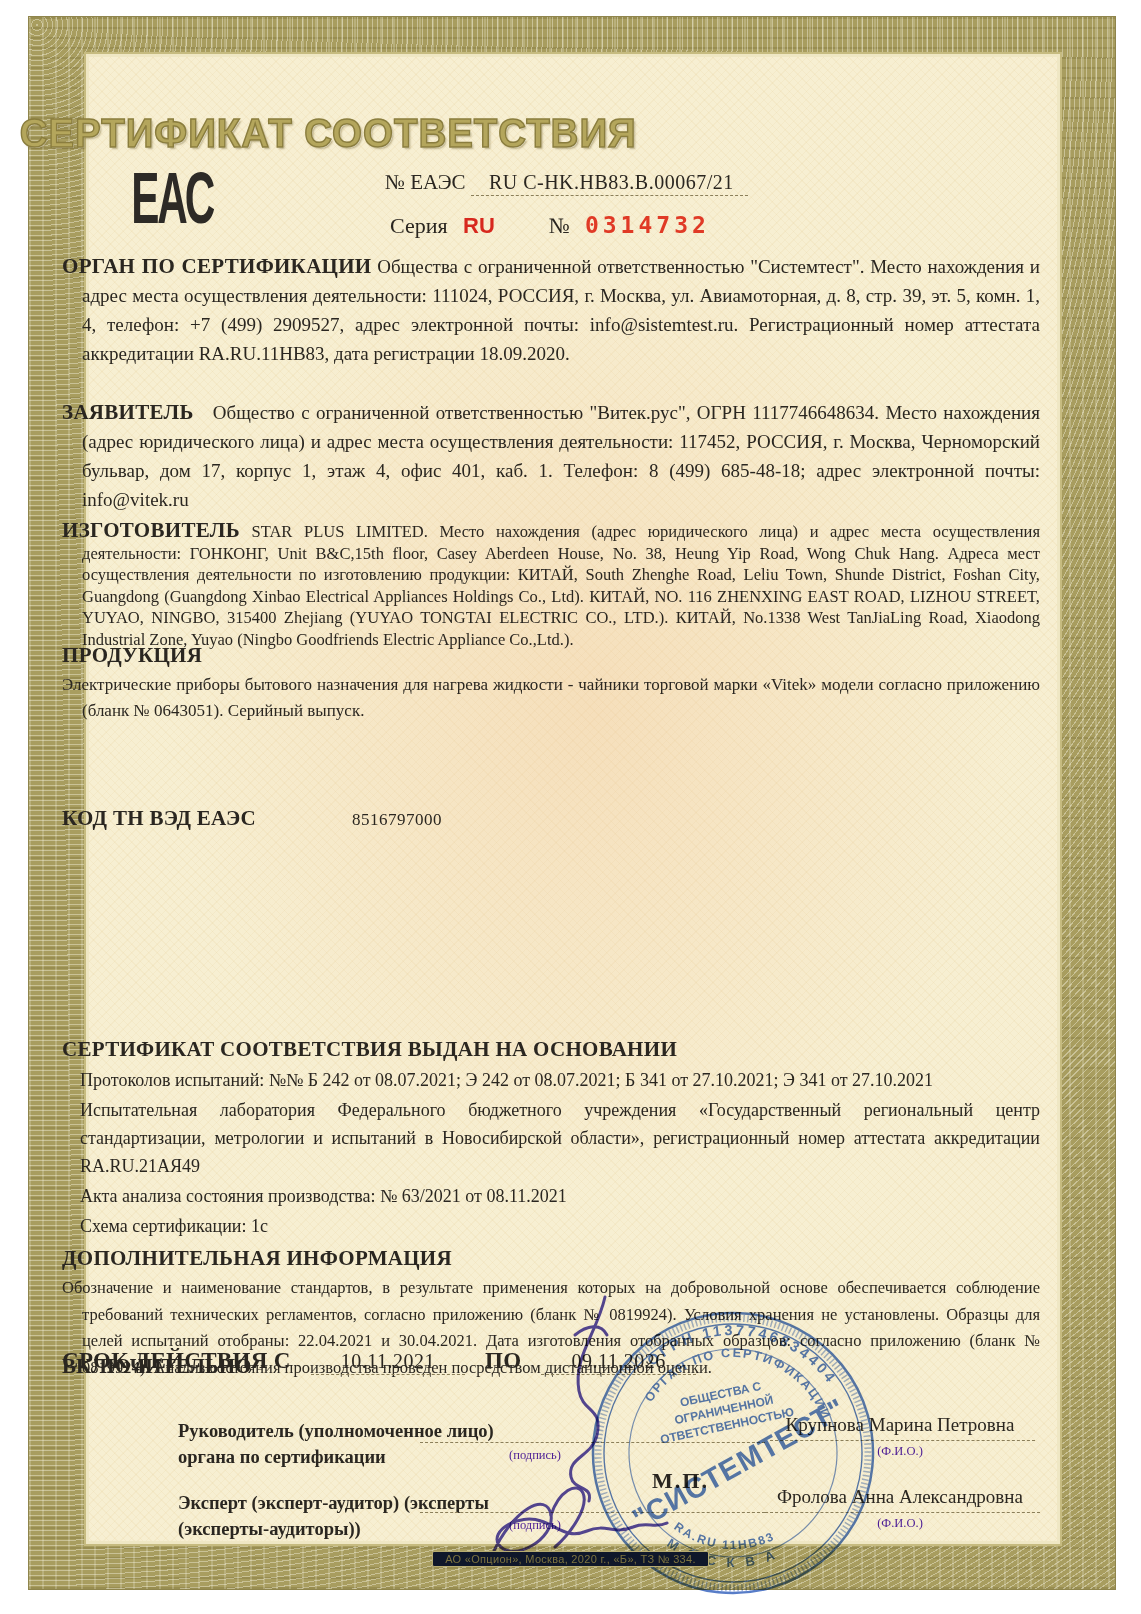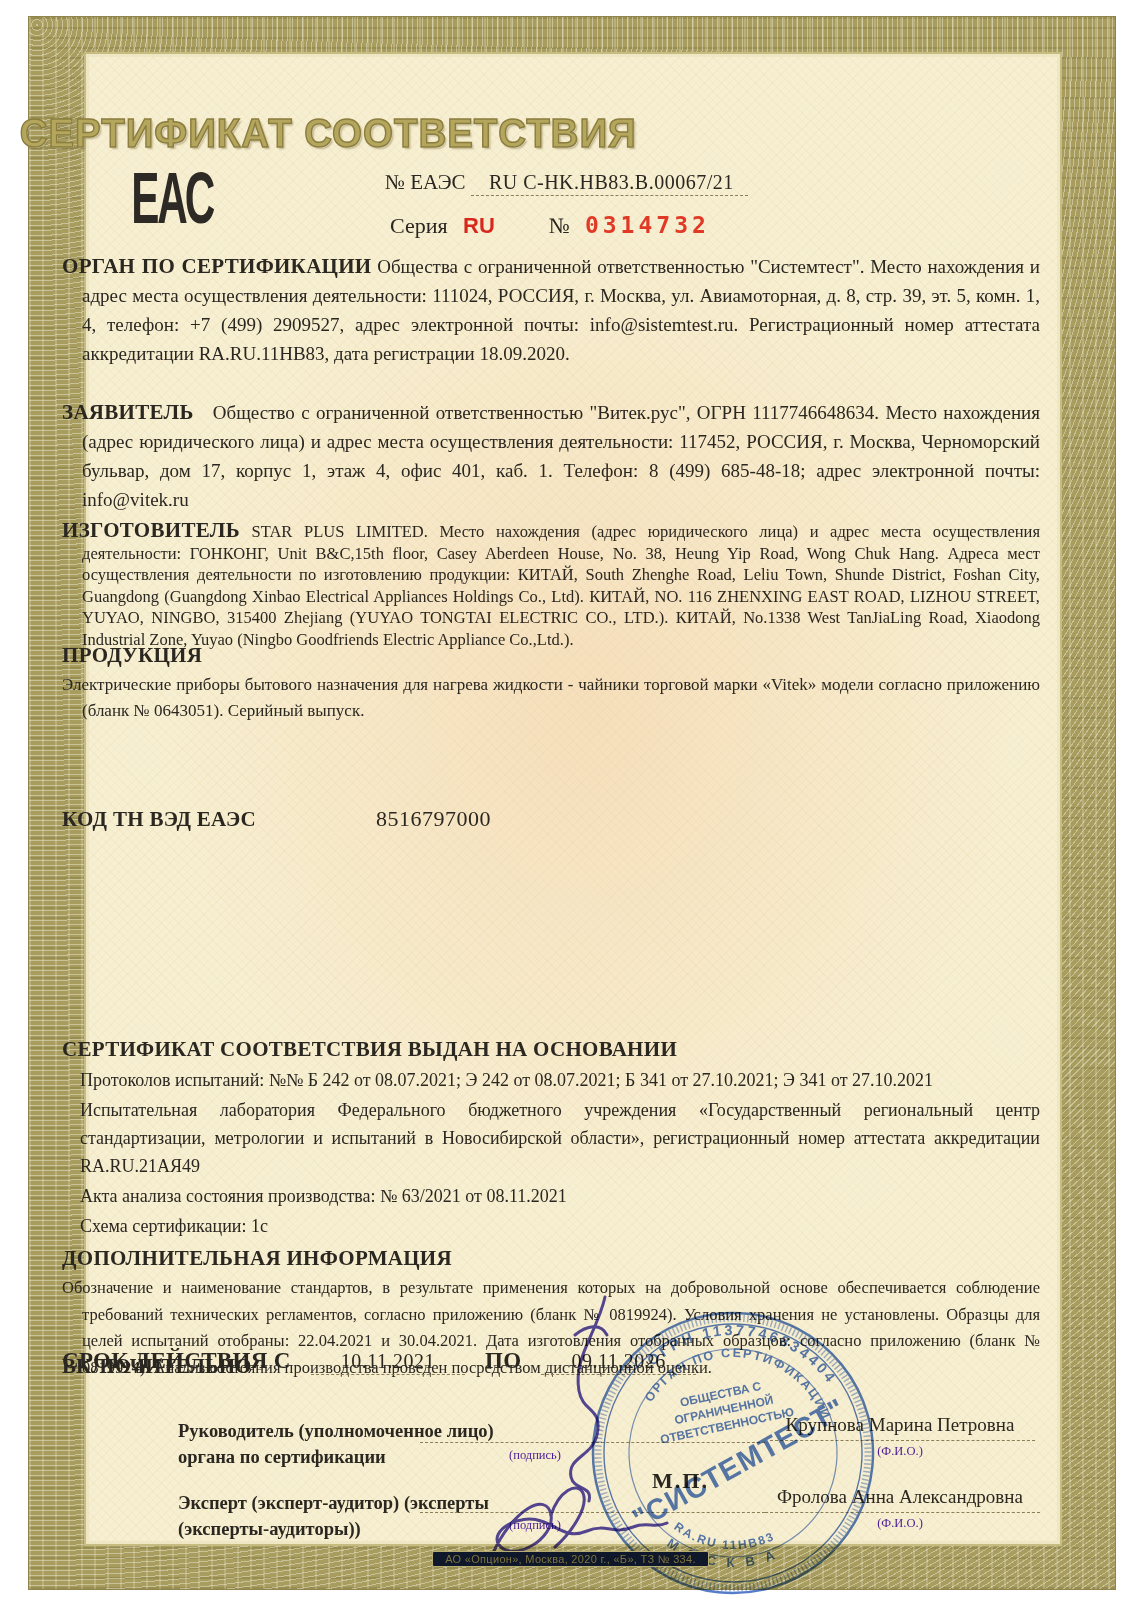--- a/index.html
+++ b/index.html
@@ -64,21 +64,21 @@
   .serial-no { color:#2a2620; margin-right:10px; }
   .serial-digits { color:#e03a26; font-family:"DejaVu Sans Mono", monospace; font-weight:bold; font-size:23px; letter-spacing:4px; }
   .sec { left:62px; width:978px; text-align:justify; }
   .sec p { margin:0; padding-left:20px; text-indent:-20px; }
   .h { font-weight:bold; font-size:21px; letter-spacing:.3px; font-family:"Liberation Serif",serif; }
   .t19 { font-size:19px; line-height:29px; }
   .t16 { font-size:16.5px; line-height:21.5px; }
   .t17 { font-size:17px; line-height:26px; }
   .t18 { font-size:18px; line-height:28px; }
   .headline { text-indent:0 !important; padding-left:0 !important; margin-bottom:4px !important; }
-  .tnved-value { font-size:22px; margin-left:120px; letter-spacing:.5px; }
+  .tnved-value { font-size:17px; margin-left:96px; letter-spacing:.5px; }
   .basis p { text-indent:0; padding-left:18px; margin:2px 0; }
   .dop p.body { font-size:16.5px; line-height:26.5px; }
   .srok { left:62px; top:1348px; font-size:23px; font-weight:bold; letter-spacing:.3px; width:978px; }
   .srok .date { font-weight:normal; font-size:20px; letter-spacing:.5px; padding:0 30px 2px 30px; border-bottom:1px dashed #8b7f5a; margin:0 14px; }
   .vkl { left:62px; top:1354px; font-size:21px; font-weight:bold; }
   .sig-role { font-weight:bold; font-size:18.5px; line-height:26px; font-family:"Liberation Serif",serif; }
   .dotline { border-bottom:1px dashed #8b7f5a; }
   .small-label { font-size:12.5px; color:#4c1d95; text-align:center; }
   .sig-name { font-size:19px; white-space:nowrap; }
   .mp { font-size:22px; font-weight:bold; letter-spacing:2px; z-index:4; }

